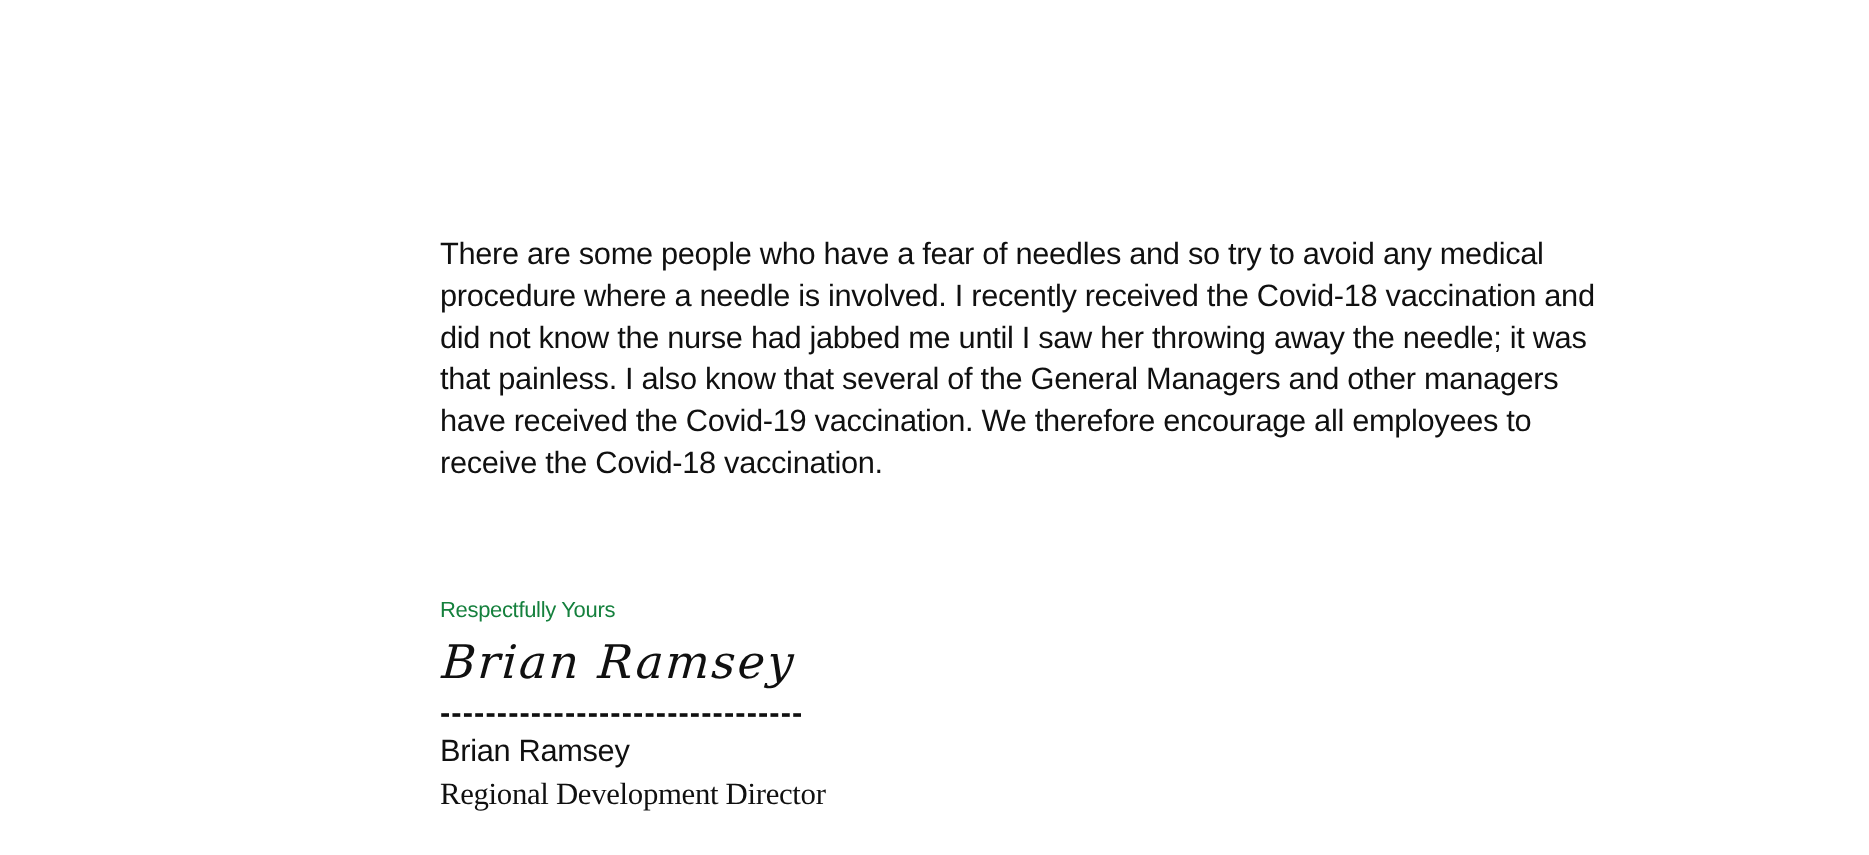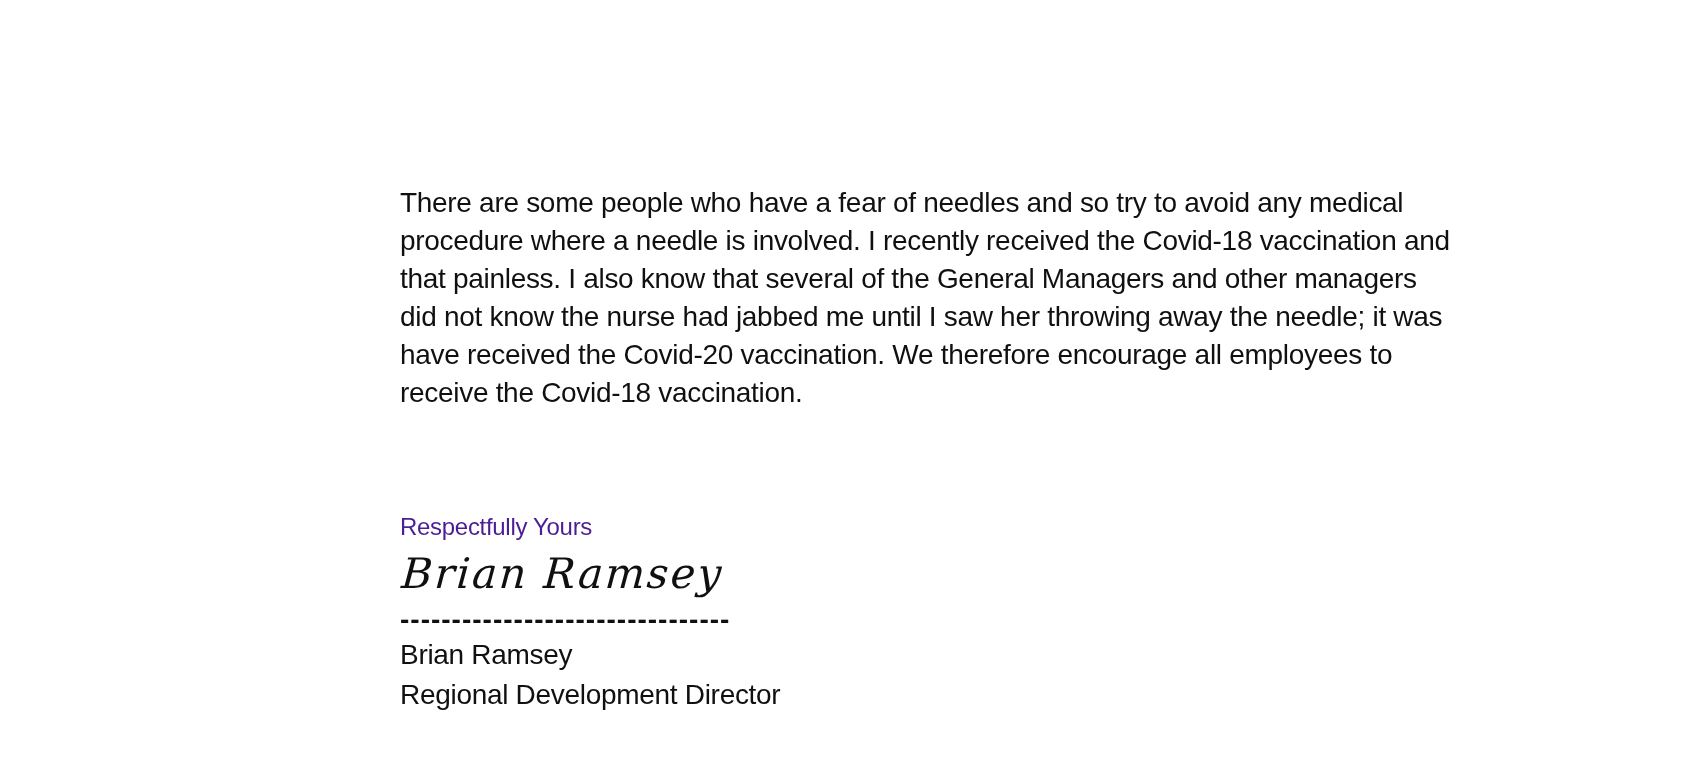--- a/index.html
+++ b/index.html
@@ -8,42 +8,43 @@
     height: 777px;
     background: #ffffff;
     overflow: hidden;
     font-family: "Liberation Sans", sans-serif;
   }
   .page {
     position: relative;
     width: 1699px;
     height: 545px;
     background: #ffffff;
+    margin-top: 28px;
   }
   .letter {
     position: absolute;
     left: 400px;
     top: 184px;
     width: 1130px;
     color: #101010;
   }
   .para .line {
     display: block;
     font-size: 28px;
     line-height: 38px;
     letter-spacing: -0.3px;
     white-space: nowrap;
     color: #101010;
   }
   .closing {
     margin-top: 96px;
-    font-size: 24px;
+    font-size: 20px;
     line-height: 38px;
     letter-spacing: -0.3px;
-    color: #4c1d95;
+    color: #15803d;
   }
   .signature {
     margin-top: 2px;
     height: 52px;
     line-height: 52px;
     font-family: "DejaVu Serif", serif;
     font-style: italic;
     font-size: 42px;
     letter-spacing: 2px;
     transform: skewX(-4deg);
@@ -66,34 +67,35 @@
     line-height: 38px;
     letter-spacing: -0.3px;
     color: #101010;
   }
   .sender-title {
     margin-top: 2px;
     font-size: 28px;
     line-height: 38px;
     letter-spacing: -0.3px;
     color: #101010;
+    font-family: Liberation Serif, serif;
   }
 </style>
 </head>
 <body>
 
 <div class="page">
   <div class="letter">
 
     <div class="para">
       <span class="line">There are some people who have a fear of needles and so try to avoid any medical</span>
       <span class="line">procedure where a needle is involved. I recently received the Covid-18 vaccination and</span>
+      <span class="line">did not know the nurse had jabbed me until I saw her throwing away the needle; it was</span>
       <span class="line">that painless. I also know that several of the General Managers and other managers</span>
-      <span class="line">did not know the nurse had jabbed me until I saw her throwing away the needle; it was</span>
-      <span class="line">have received the Covid-20 vaccination. We therefore encourage all employees to</span>
+      <span class="line">have received the Covid-19 vaccination. We therefore encourage all employees to</span>
       <span class="line">receive the Covid-18 vaccination.</span>
     </div>
 
     <div class="closing">Respectfully Yours</div>
 
     <div class="signature">Brian Ramsey</div>
 
     <div class="divider">--------------------------------</div>
 
     <div class="sender-name">Brian Ramsey</div>

